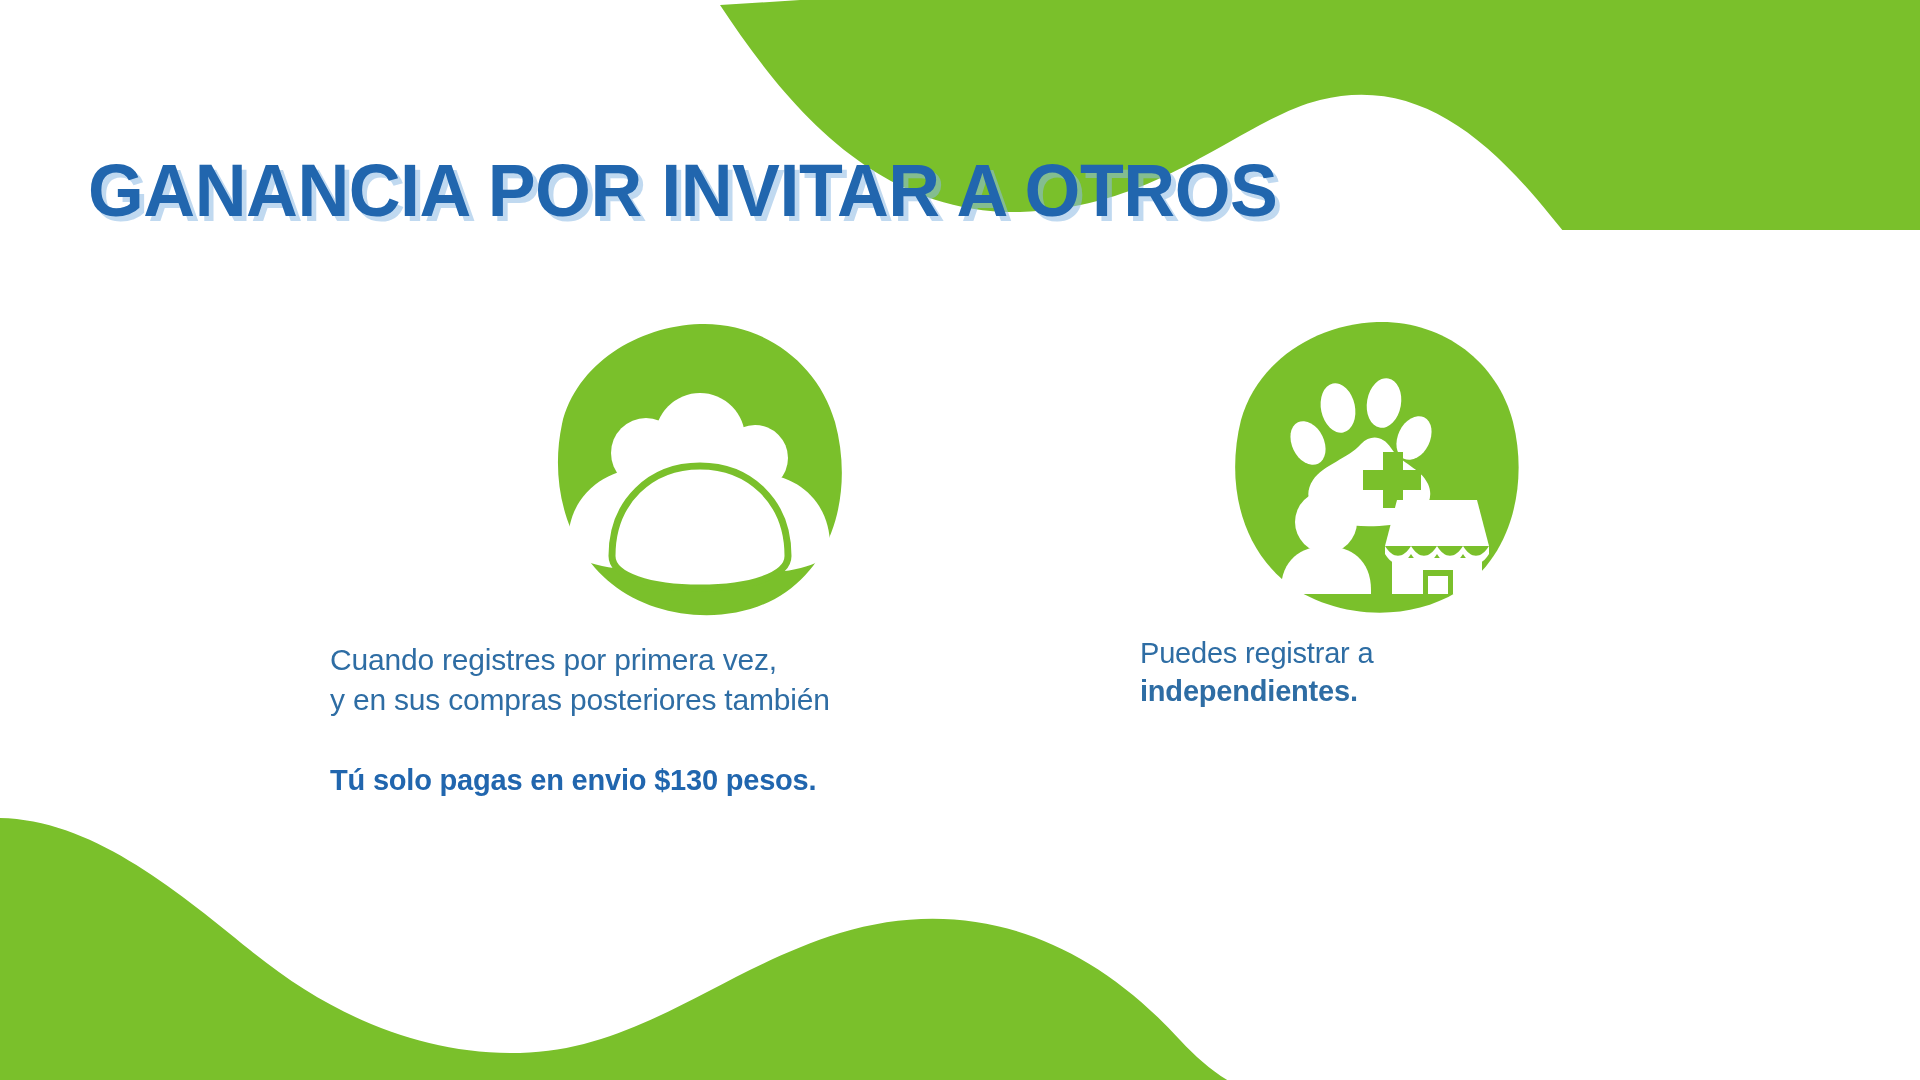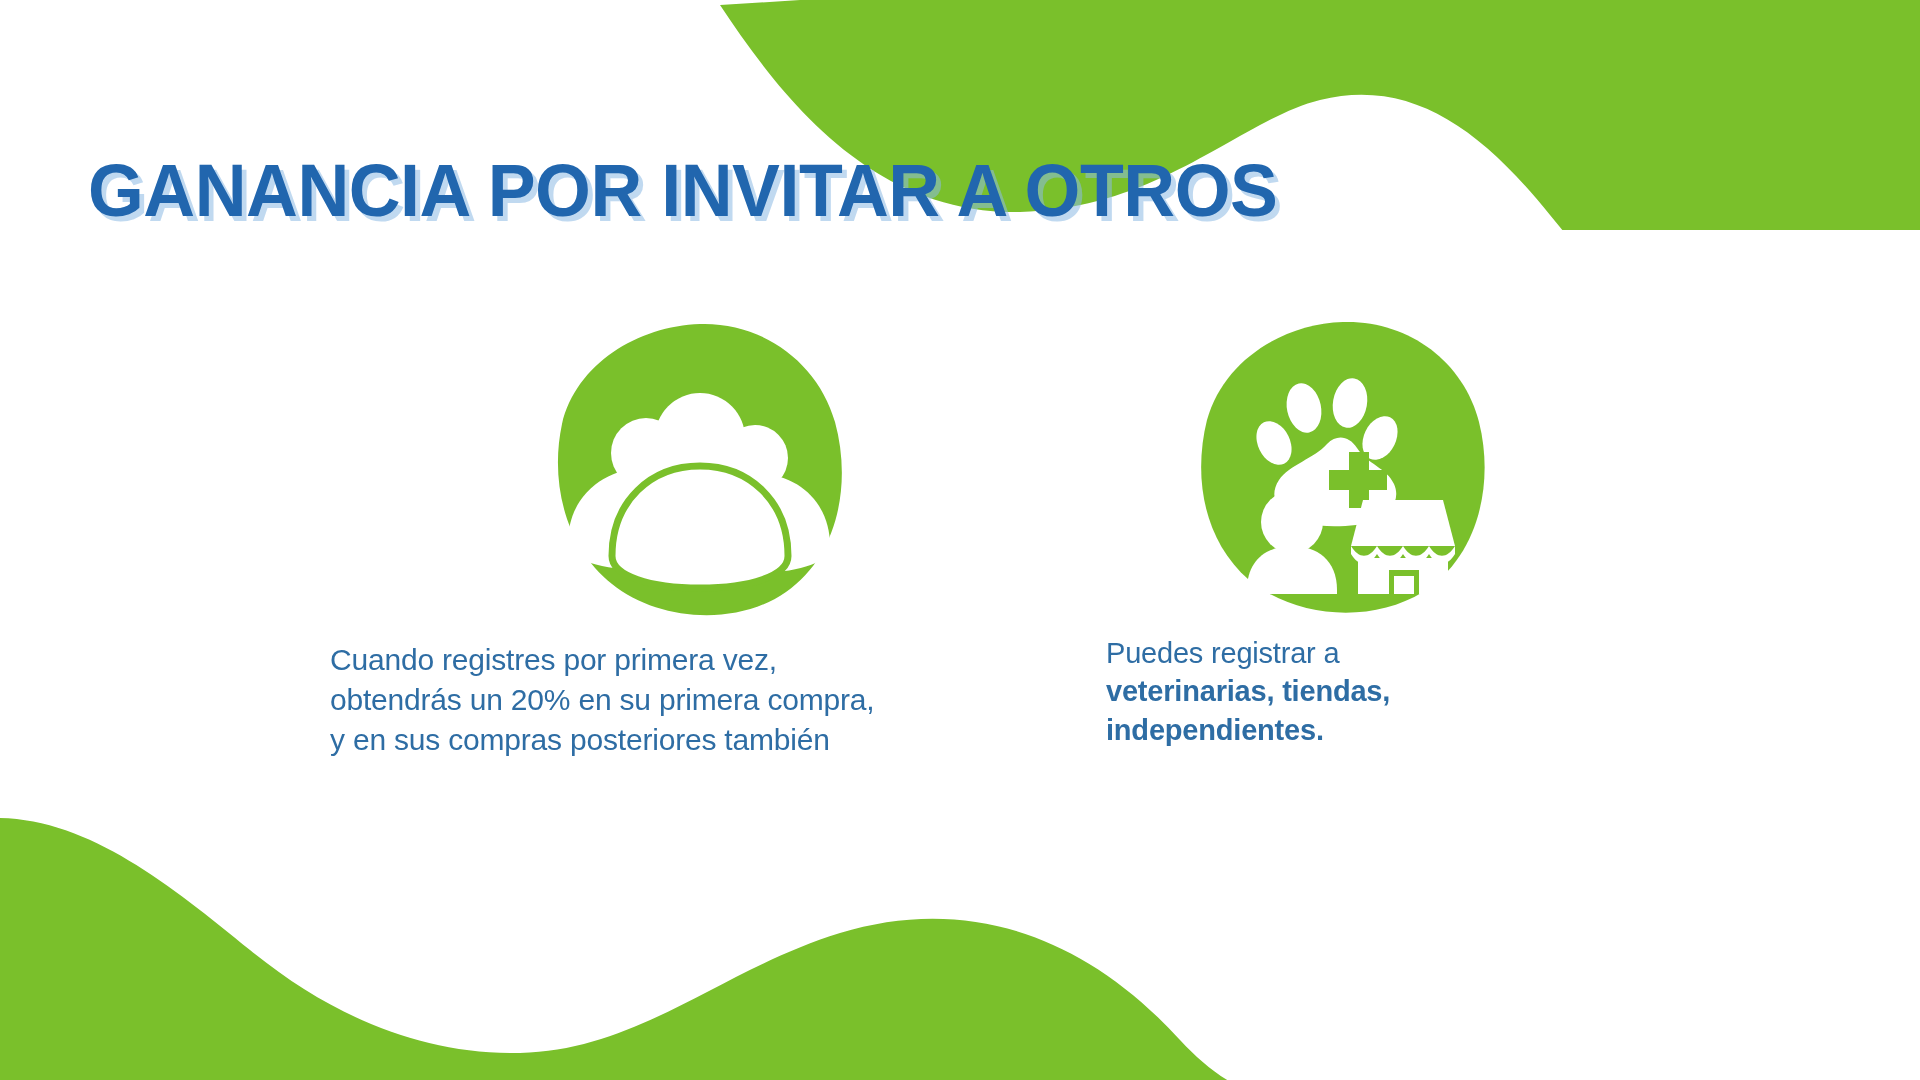--- a/index.html
+++ b/index.html
@@ -29,21 +29,21 @@
     white-space:nowrap;
     text-shadow:5px 5px 0 rgba(140,185,228,.55);
     font-stretch:condensed;
     transform:scaleX(.97);
     transform-origin:left center;
   }
 
   
   .col{position:absolute;}
   .col-left{left:330px;top:318px;width:740px;}
-  .col-right{left:1106px;top:318px;width:470px;}
+  .col-right{left:1140px;top:318px;width:470px;}
 
   .icon-wrap{display:flex;justify-content:center;align-items:center;}
   .icon-left{height:300px;}
   .icon-right{height:300px;}
 
   .body-text{
     color:#2E6DA4;
     font-size:30px;
     line-height:1.33;
     margin-top:22px;
@@ -100,24 +100,24 @@
         <path d="M128,228 C128,182 163,155 204,155 C245,155 280,182 280,228
                  C280,245 247,255 204,255 C161,255 128,245 128,228 Z" fill="#ffffff"></path>
 
         <path d="M62,238 C62,183 101,148 150,148 C199,148 238,183 238,238
                  C238,258 200,270 150,270 C100,270 62,258 62,238 Z" fill="#ffffff" stroke="#7AC02B" stroke-width="7"></path>
       </svg>
     </div>
 
     <div class="body-text">
       <div>Cuando registres por primera vez,</div>
-      <div>obtendrás un 20% en su primera compra,</div>
       <div>y en sus compras posteriores también</div>
     </div>
 
+    <div class="pay-line">Tú solo pagas en envio $130 pesos.</div>
   </div>
 
   <div class="col col-right">
 
     <div class="icon-wrap icon-right">
       <svg width="300" height="300" viewBox="0 0 300 300" aria-hidden="true">
 
         <path d="M152,4 C216,2 272,42 288,104 C304,168 286,240 232,274
                  C180,306 104,300 58,262 C12,222 2,158 16,102
                  C32,44 90,6 152,4 Z" fill="#7AC02B"></path>
@@ -148,18 +148,17 @@
 
         <path d="M167,240 L257,240 L257,276 L167,276 Z" fill="#ffffff"></path>
 
         <path d="M198,252 L228,252 L228,276 L198,276 Z" fill="#7AC02B"></path>
         <path d="M203,258 L223,258 L223,276 L203,276 Z" fill="#ffffff"></path>
       </svg>
     </div>
 
     <div class="body-text">
       <div>Puedes registrar a</div>
-      <div><b>veterinarias, tiendas,</b></div>
       <div><b>independientes.</b></div>
     </div>
   </div>
 
 </div>
 
 </body></html>

